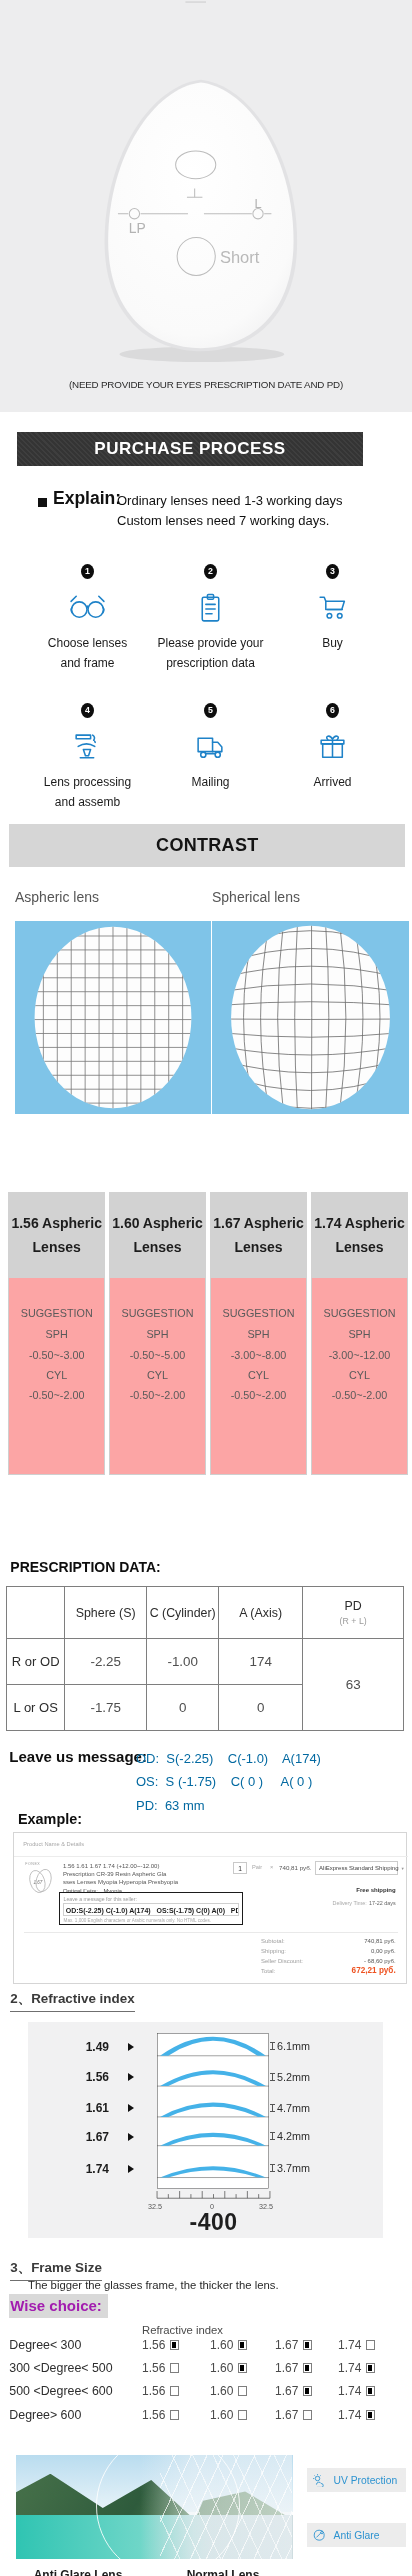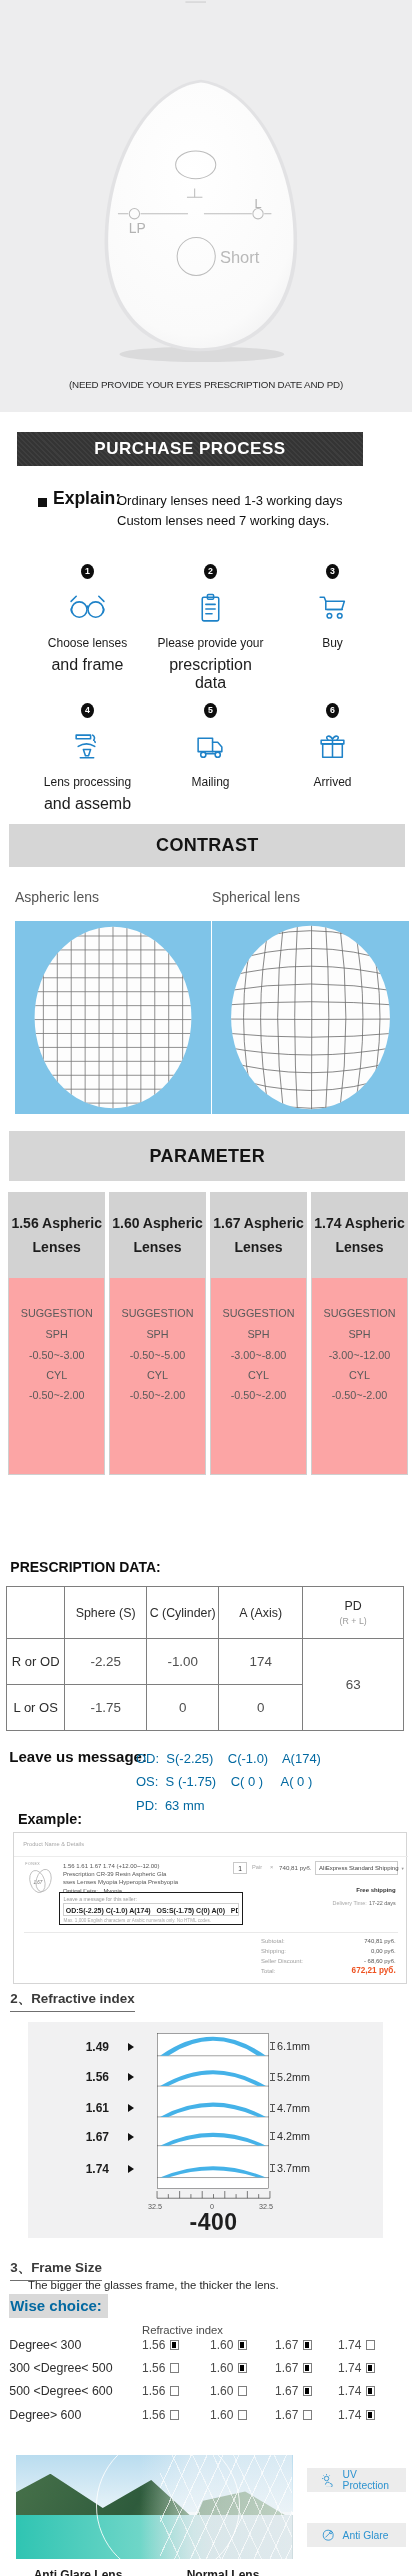--- a/index.html
+++ b/index.html
@@ -23,21 +23,21 @@
   .explain-label{left:53px;top:488px;font-size:17.5px;font-weight:bold;color:#111}
   .explain-line1{left:117px;top:493px;font-size:13px;color:#111}
   .explain-line2{left:117px;top:513px;font-size:13px;color:#111}
 
   
   .step{width:113px;text-align:center}
   .step .num{display:inline-block;width:13px;height:15px;background:#0d0d0d;border-radius:50%;color:#fff;
     font-size:8.8px;font-weight:bold;line-height:15px}
   .step .icon{margin-top:13.4px;height:33px}
   .step .l1{margin-top:10.3px;font-size:12px;color:#1c1c1c}
-  .step .l2{margin-top:6.2px;font-size:16px;color:#1c1c1c}
+  .step .l2{margin-top:6.2px;font-size:12px;color:#1c1c1c}
 
   
   .banner-gray{left:9.3px;width:396px;background:#d6d6d6;display:flex;align-items:center;justify-content:center}
   .banner-gray span{font-size:18px;font-weight:bold;color:#141414;letter-spacing:0.3px}
 
   
   .lens-label{top:889px;font-size:14px;color:#555;text-align:left}
   .panel{top:921px;height:193px;background:#7fc4e8}
 
   
@@ -85,33 +85,33 @@
   .ri-idx{width:27px;text-align:right;font-size:12px;font-weight:bold;color:#1c1c1c}
   .tri{width:0;height:0;border-left:6.7px solid #111;border-top:4.6px solid transparent;border-bottom:4.6px solid transparent}
   .mm{font-size:10.8px;color:#2e2e2e}
   .ibeam{width:1px;height:8.2px;background:#555;position:relative}
   .ibeam::before,.ibeam::after{content:"";position:absolute;left:-2.1px;width:5.2px;height:1px;background:#555}
   .ibeam::before{top:0}.ibeam::after{bottom:0}
   .pwr{font-size:23px;font-weight:600;color:#1f1f1f;text-align:center;letter-spacing:0.5px}
   .ruler-lab{font-size:7.2px;color:#555}
 
   
-  .hl{background:#d9d9d9;display:inline-block;font-weight:bold;color:#0369a1}
+  .hl{background:#d9d9d9;display:inline-block;font-weight:bold;color:#a21caf}
   .ri-col-label{font-size:11.3px;color:#4a4a4a}
   .wrow-label{font-size:12.4px;color:#2e2e2e}
   .opt{display:inline-flex;align-items:center}
   .opt .ov{font-size:12px;color:#4a4a4a}
   .cb{position:relative;display:inline-block;width:8.8px;height:10.8px;border:1px solid #7e7e7e;background:#fff;margin-left:4.6px}
   .cb.checked::after{content:"";position:absolute;left:1.5px;top:1.5px;right:1.5px;bottom:1.5px;background:#000}
 
   
   .photo{left:15.5px;width:277px;height:104px;overflow:hidden;position:absolute}
   .photo .lens-circle{position:absolute;border-radius:50%;border:1px solid rgba(255,255,255,0.85)}
   .ph-label{font-size:12px;font-weight:600;color:#1c1c1c;text-align:center;width:98px}
-  .badge{left:307px;width:99px;height:24px;background:#ececec;display:flex;align-items:center;gap:7.2px;padding-left:14px}
+  .badge{left:307px;width:99px;height:24px;background:#ececec;display:flex;align-items:center;gap:7.2px;padding-left:5px}
   .badge span{font-size:10.3px;color:#2d93d0}
 </style>
 </head>
 <body>
 
 <div id="page">
 
   <div class="abs hero">
     <svg width="412" height="412" viewBox="0 0 800 800">
       <defs>
@@ -313,23 +313,20 @@
           <path d="M23,217 Q191,233.5 359,217"></path>
           <path d="M23,244 Q191,275.35 359,244"></path>
           <path d="M23,271 Q191,317.20000000000005 359,271"></path>
           <path d="M23,298 Q191,359.05 359,298"></path>
           <path d="M23,325 Q191,400.9 359,325"></path>
           <path d="M23,352 Q191,442.75 359,352"></path>
         </g>
     </svg>
   </div>
 
-  <div class="abs banner-gray" style="top:1131px;height:50px">
-    <span>PARAMETER</span>
-  </div>
 
   <div class="abs pcol-head" style="left:8.2px">
     <div>1.56 Aspheric</div>
     <div>Lenses</div>
   </div>
   <div class="abs pcol-head" style="left:109px">
     <div>1.60 Aspheric</div>
     <div>Lenses</div>
   </div>
   <div class="abs pcol-head" style="left:210px">

